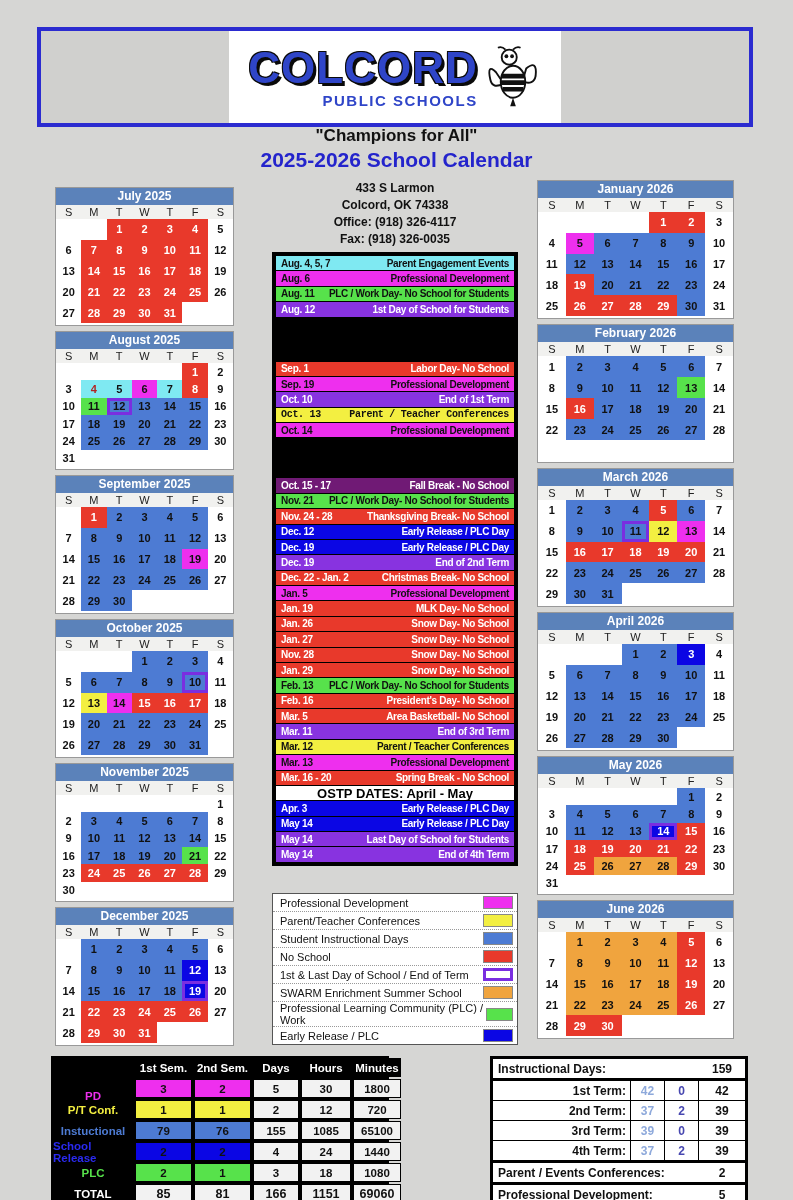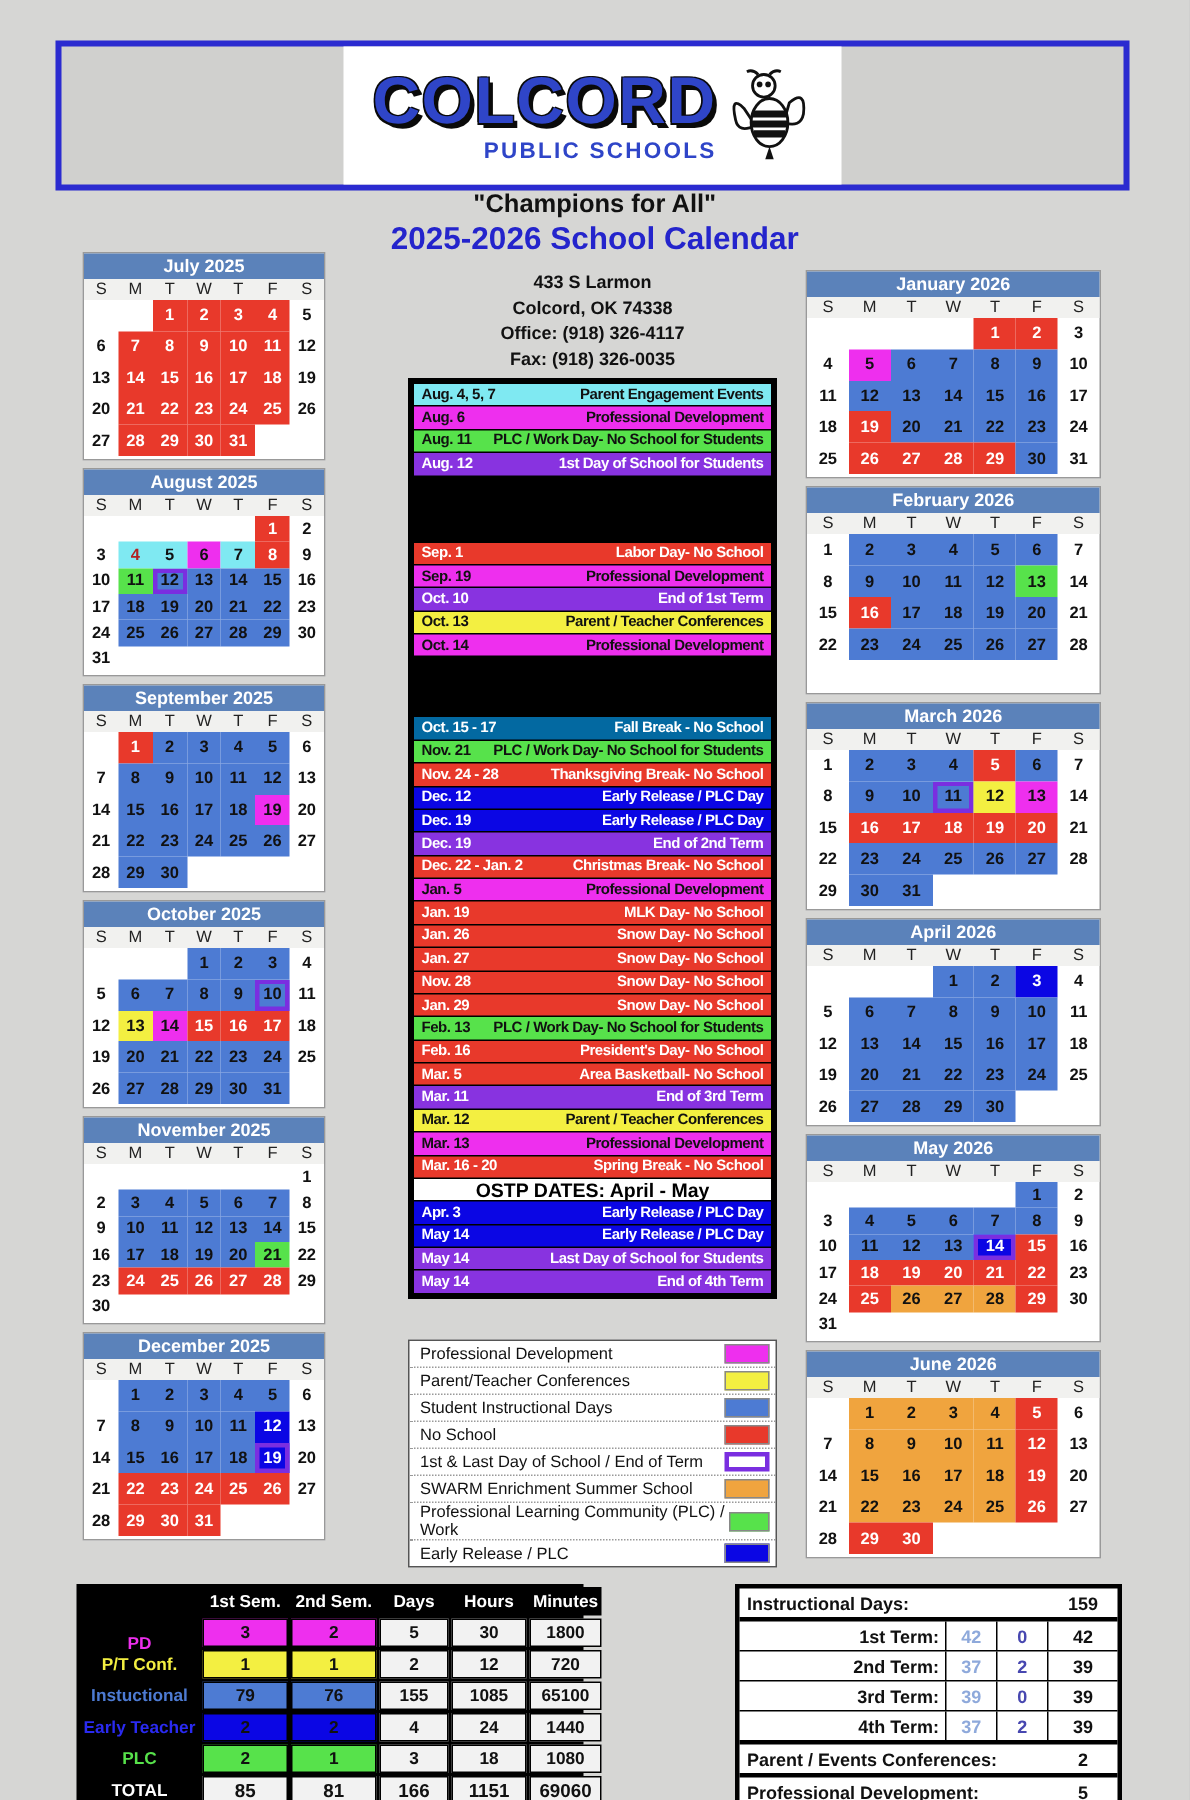--- a/index.html
+++ b/index.html
@@ -12,21 +12,21 @@
   #header-side-l,#header-side-r{flex:1;}
   #logo-panel{width:332px;background:#fff;display:flex;align-items:center;justify-content:center;gap:6px;}
   #logo-text{display:flex;flex-direction:column;align-items:flex-end;}
   #logo-title{font-size:44px;font-weight:bold;letter-spacing:1px;color:#2f45c8;
     text-shadow:3px 3px 0 #0a0a0a,-1px -1px 0 #0a0a0a,1px -1px 0 #0a0a0a,-1px 1px 0 #0a0a0a;line-height:44px;}
   #logo-subtitle{font-size:15px;font-weight:bold;color:#2f45c8;letter-spacing:1.5px;margin-top:2px;}
   #tagline{position:absolute;left:0;top:126px;width:100%;text-align:center;font-size:17px;font-weight:bold;color:#111;}
   #cal-title{position:absolute;left:0;top:148px;width:100%;text-align:center;font-size:21px;font-weight:bold;color:#2424cc;}
 
   
-  #left-col {position:absolute;left:55px; top:168px;width:162px;}
+  #left-col {position:absolute;left:55px; top:187px;width:179px;}
   #mid-col  {position:absolute;left:272px;top:180px;width:246px;}
   #right-col{position:absolute;left:537px;top:180px;width:197px;}
 
   
   .month{height:139px;margin-bottom:5px;background:#fff;border:1px solid #999;box-sizing:border-box;}
   .month-title{height:17px;background:#5b82ba;color:#fff;font-size:12px;font-weight:bold;
     text-align:center;line-height:17px;}
   .weekday-row{display:grid;grid-template-columns:repeat(7,1fr);height:14px;background:#f1f1ef;}
   .weekday-row span{font-size:11px;color:#222;text-align:center;line-height:14px;}
   .weeks{display:grid;grid-template-columns:repeat(7,1fr);}
@@ -448,29 +448,29 @@
           <span class="ev-text">Labor Day- No School</span>
         </div>
         <div class="event-row" style="background: rgb(238, 47, 238); color: rgb(17, 17, 17);">
           <span class="ev-date">Sep. 19</span>
           <span class="ev-text">Professional Development</span>
         </div>
         <div class="event-row" style="background: rgb(136, 51, 224); color: rgb(255, 255, 255);">
           <span class="ev-date">Oct. 10</span>
           <span class="ev-text">End of 1st Term</span>
         </div>
-        <div class="event-row" style="background: rgb(243, 239, 65); color: rgb(17, 17, 17);">
+        <div class="event-row" style="background: rgb(243, 239, 65); color: rgb(17, 17, 17); font-family: Liberation Mono, monospace;">
           <span class="ev-date">Oct. 13</span>
           <span class="ev-text">Parent / Teacher Conferences</span>
         </div>
         <div class="event-row" style="background: rgb(238, 47, 238); color: rgb(17, 17, 17);">
           <span class="ev-date">Oct. 14</span>
           <span class="ev-text">Professional Development</span>
         </div>
-        <div class="event-row" style="background: #0369a1; color: rgb(255, 255, 255); margin-top: 40px;">
+        <div class="event-row" style="background: #701a75; color: rgb(255, 255, 255); margin-top: 40px;">
           <span class="ev-date">Oct. 15 - 17</span>
           <span class="ev-text">Fall Break - No School</span>
         </div>
         <div class="event-row" style="background: rgb(87, 226, 75); color: rgb(17, 17, 17);">
           <span class="ev-date">Nov. 21</span>
           <span class="ev-text">PLC / Work Day- No School for Students</span>
         </div>
         <div class="event-row" style="background: rgb(232, 57, 43); color: rgb(255, 255, 255);">
           <span class="ev-date">Nov. 24 - 28</span>
           <span class="ev-text">Thanksgiving Break- No School</span>
@@ -912,21 +912,21 @@
       <div class="cell" style="background: rgb(243, 239, 65);">1</div>
       <div class="cell">2</div>
       <div class="cell">12</div>
       <div class="cell">720</div>
       <div class="lbl" style="color: rgb(77, 123, 211);">Instuctional</div>
       <div class="cell" style="background: rgb(77, 123, 211);">79</div>
       <div class="cell" style="background: rgb(77, 123, 211);">76</div>
       <div class="cell">155</div>
       <div class="cell">1085</div>
       <div class="cell">65100</div>
-      <div class="lbl" style="color: rgb(42, 42, 240);">Early Teacher</div>
+      <div class="lbl" style="color: rgb(42, 42, 240);">School Release</div>
       <div class="cell" style="background: rgb(11, 6, 228);">2</div>
       <div class="cell" style="background: rgb(11, 6, 228);">2</div>
       <div class="cell">4</div>
       <div class="cell">24</div>
       <div class="cell">1440</div>
       <div class="lbl" style="color: rgb(87, 226, 75);">PLC</div>
       <div class="cell" style="background: rgb(87, 226, 75);">2</div>
       <div class="cell" style="background: rgb(87, 226, 75);">1</div>
       <div class="cell">3</div>
       <div class="cell">18</div>

